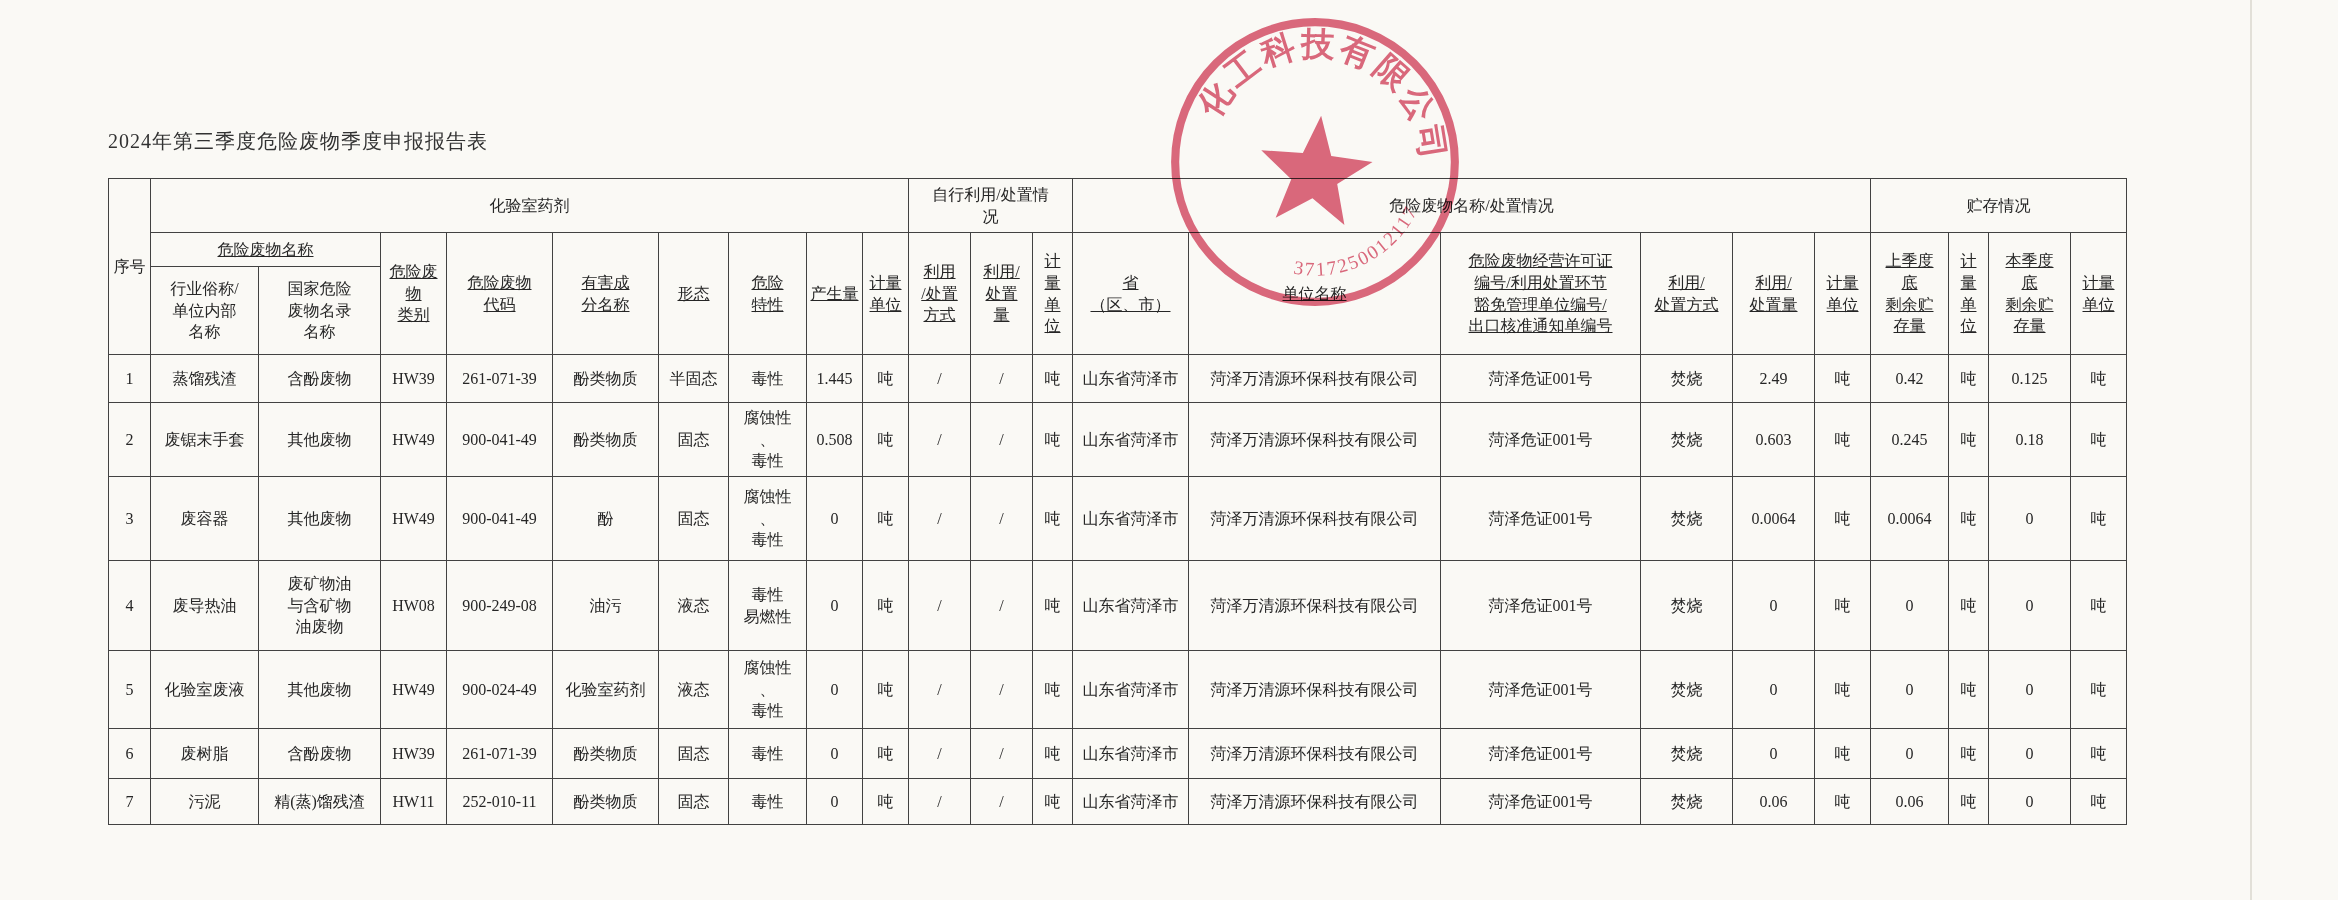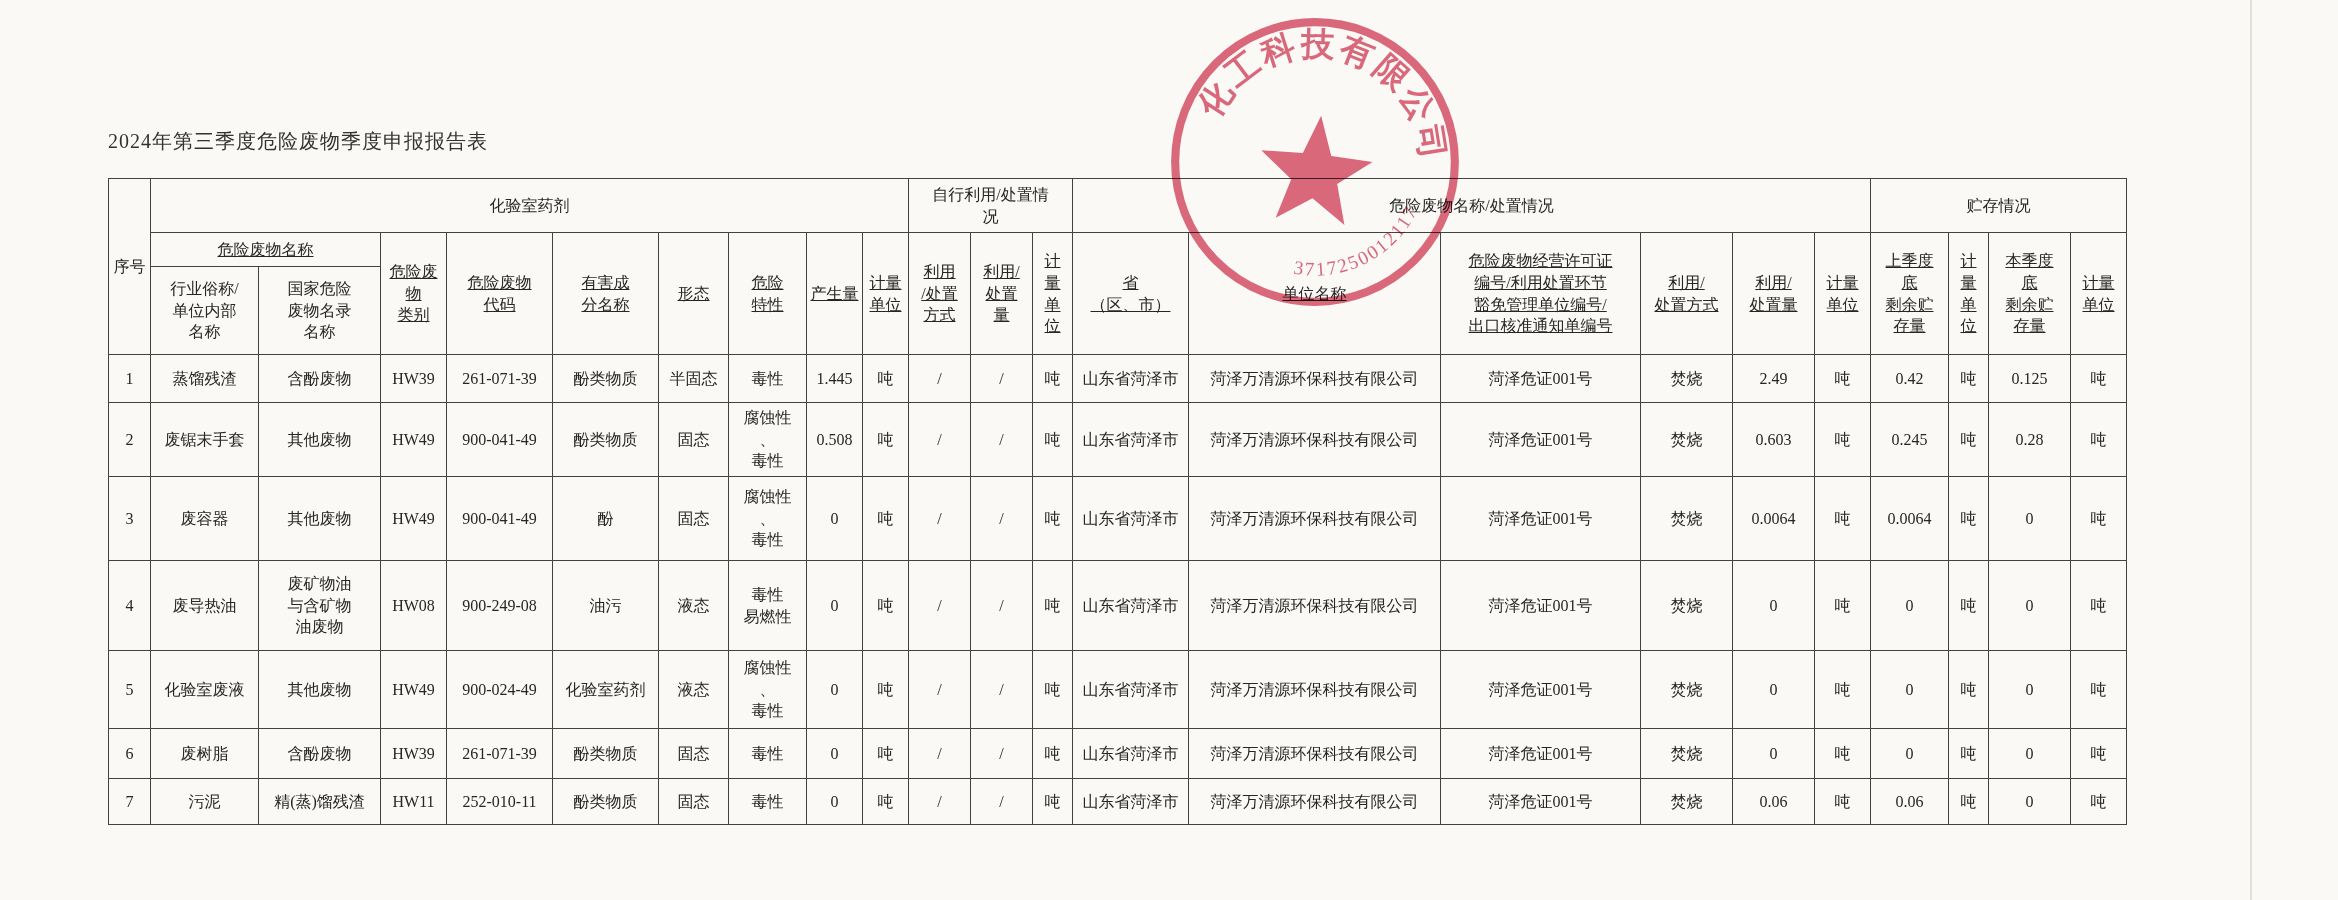--- a/index.html
+++ b/index.html
@@ -194,21 +194,21 @@
           <td>/</td>
           <td>吨</td>
           <td>山东省菏泽市</td>
           <td>菏泽万清源环保科技有限公司</td>
           <td>菏泽危证001号</td>
           <td>焚烧</td>
           <td>0.603</td>
           <td>吨</td>
           <td>0.245</td>
           <td>吨</td>
-          <td>0.28</td>
+          <td>0.18</td>
           <td>吨</td>
         </tr>
         <tr>
           <td>3</td>
           <td>废容器</td>
           <td>其他废物</td>
           <td>HW49</td>
           <td>900-041-49</td>
           <td>酚</td>
           <td>固态</td>

